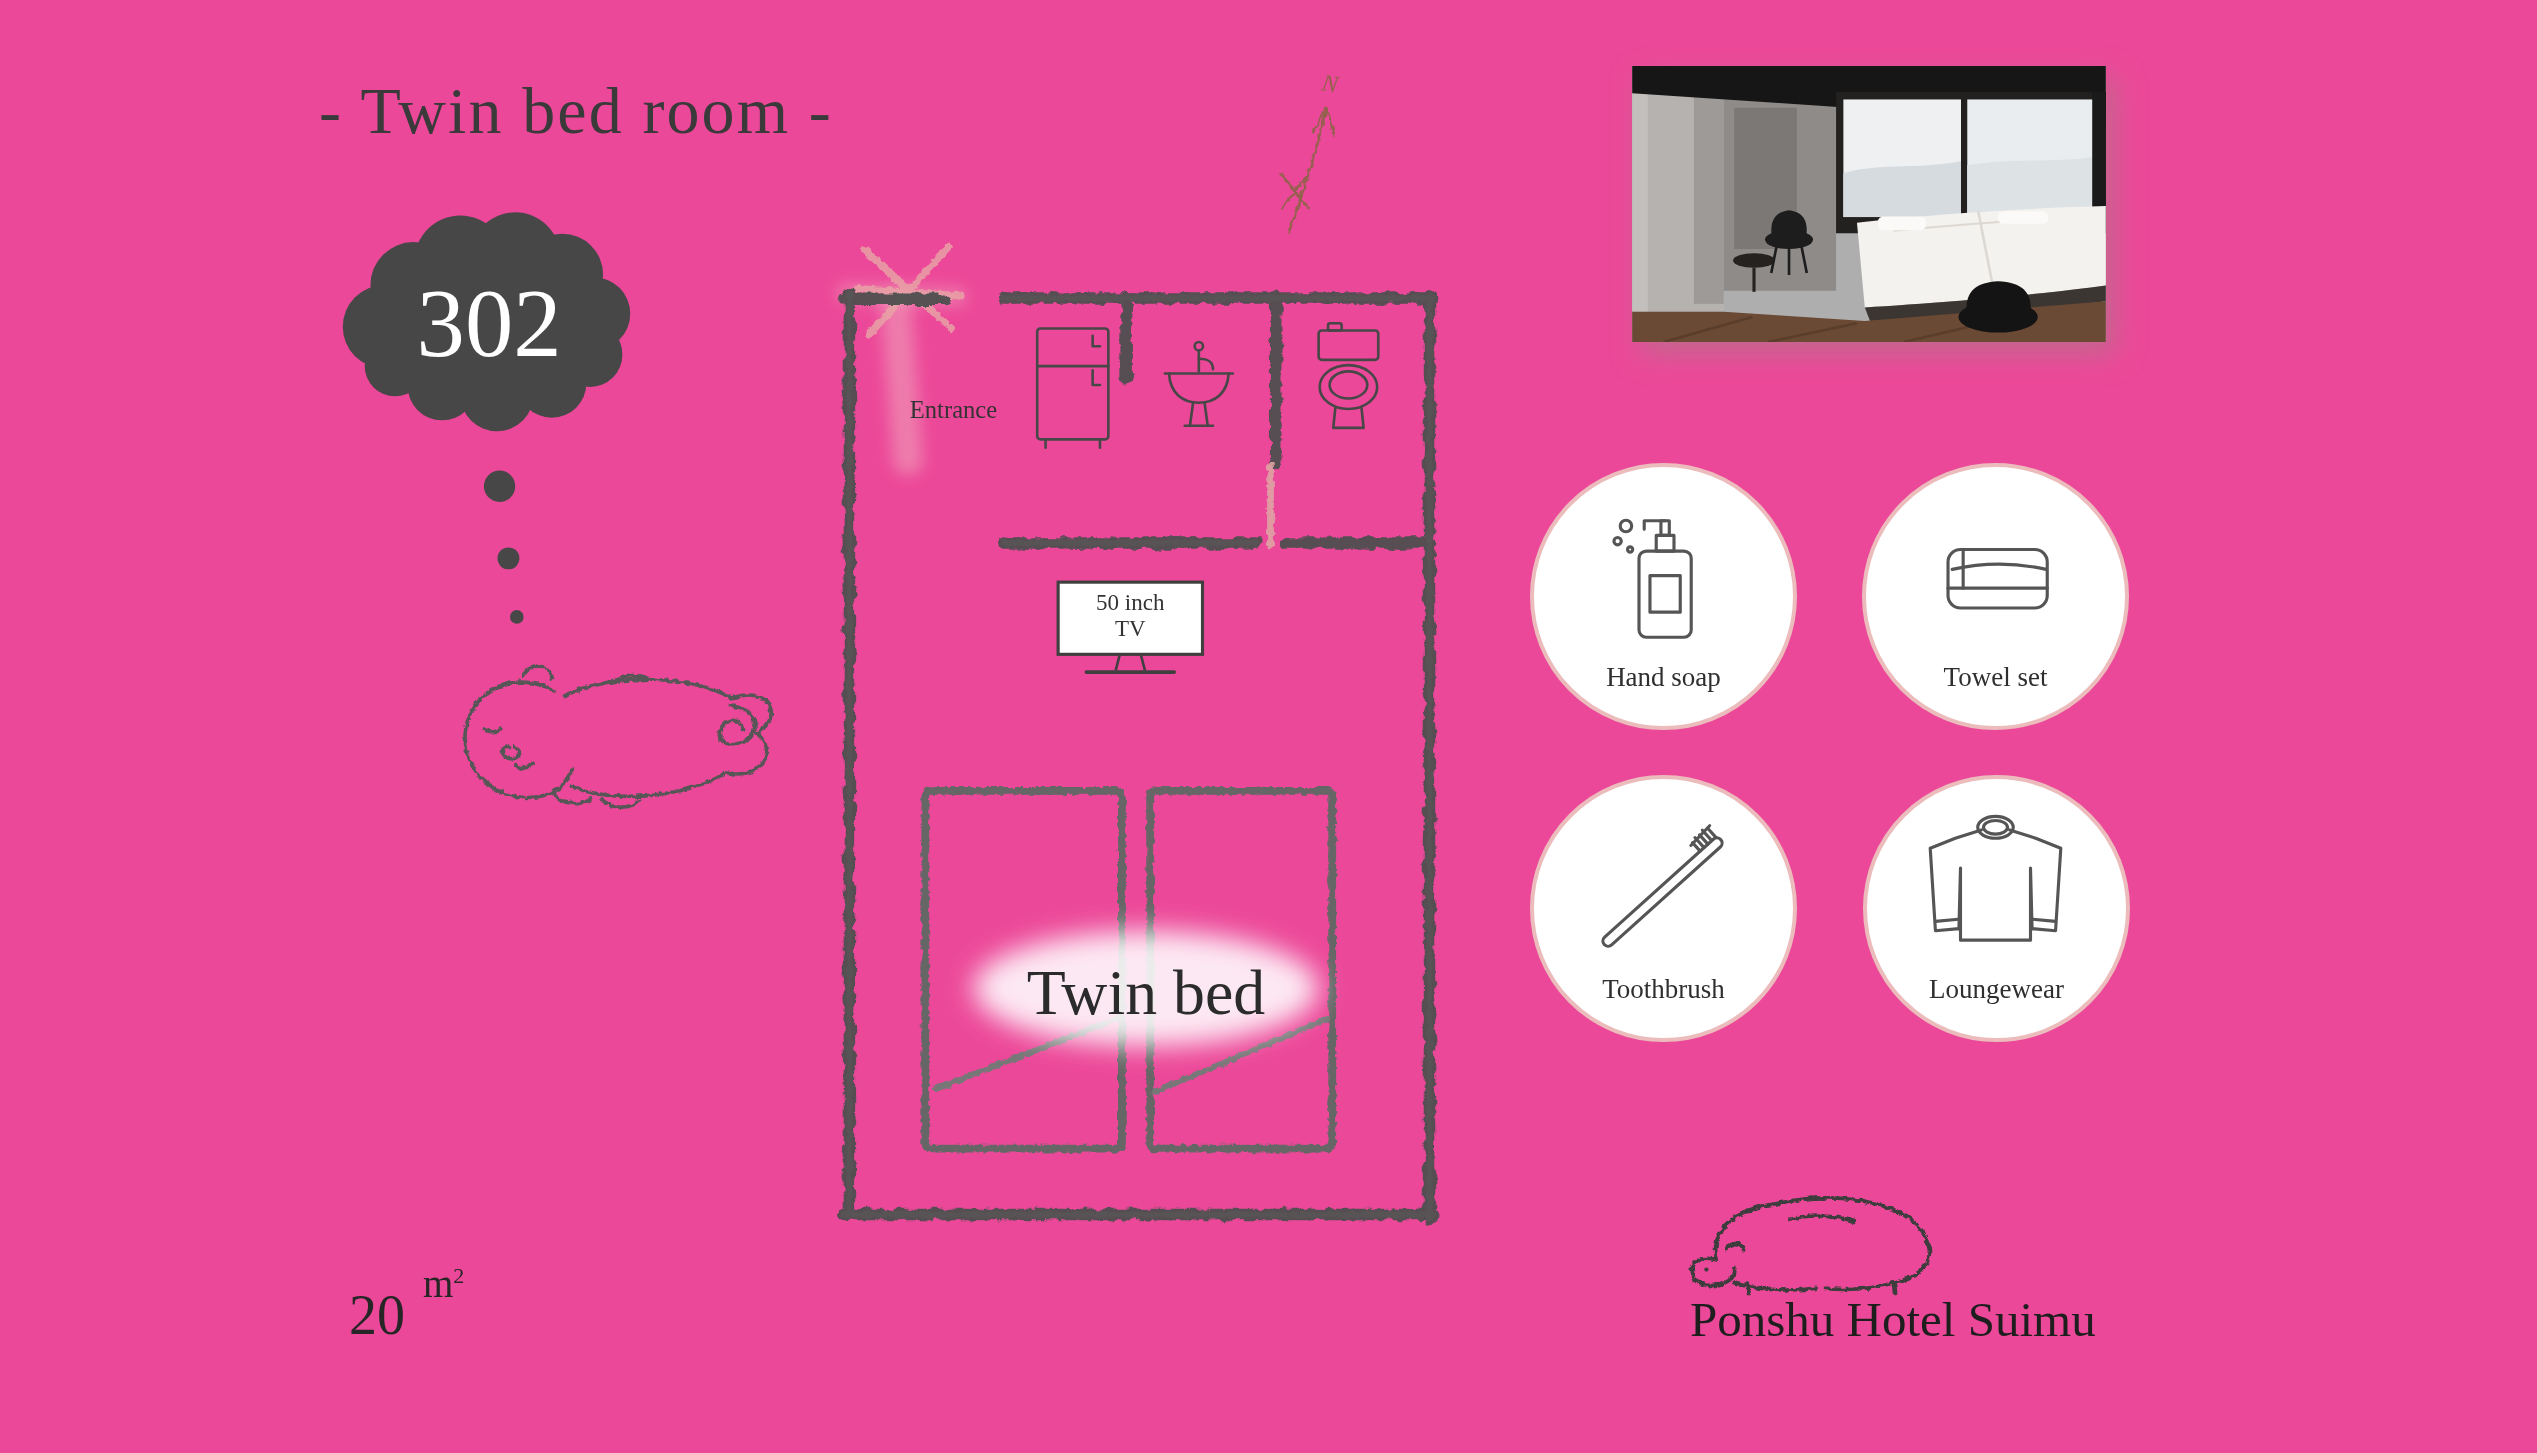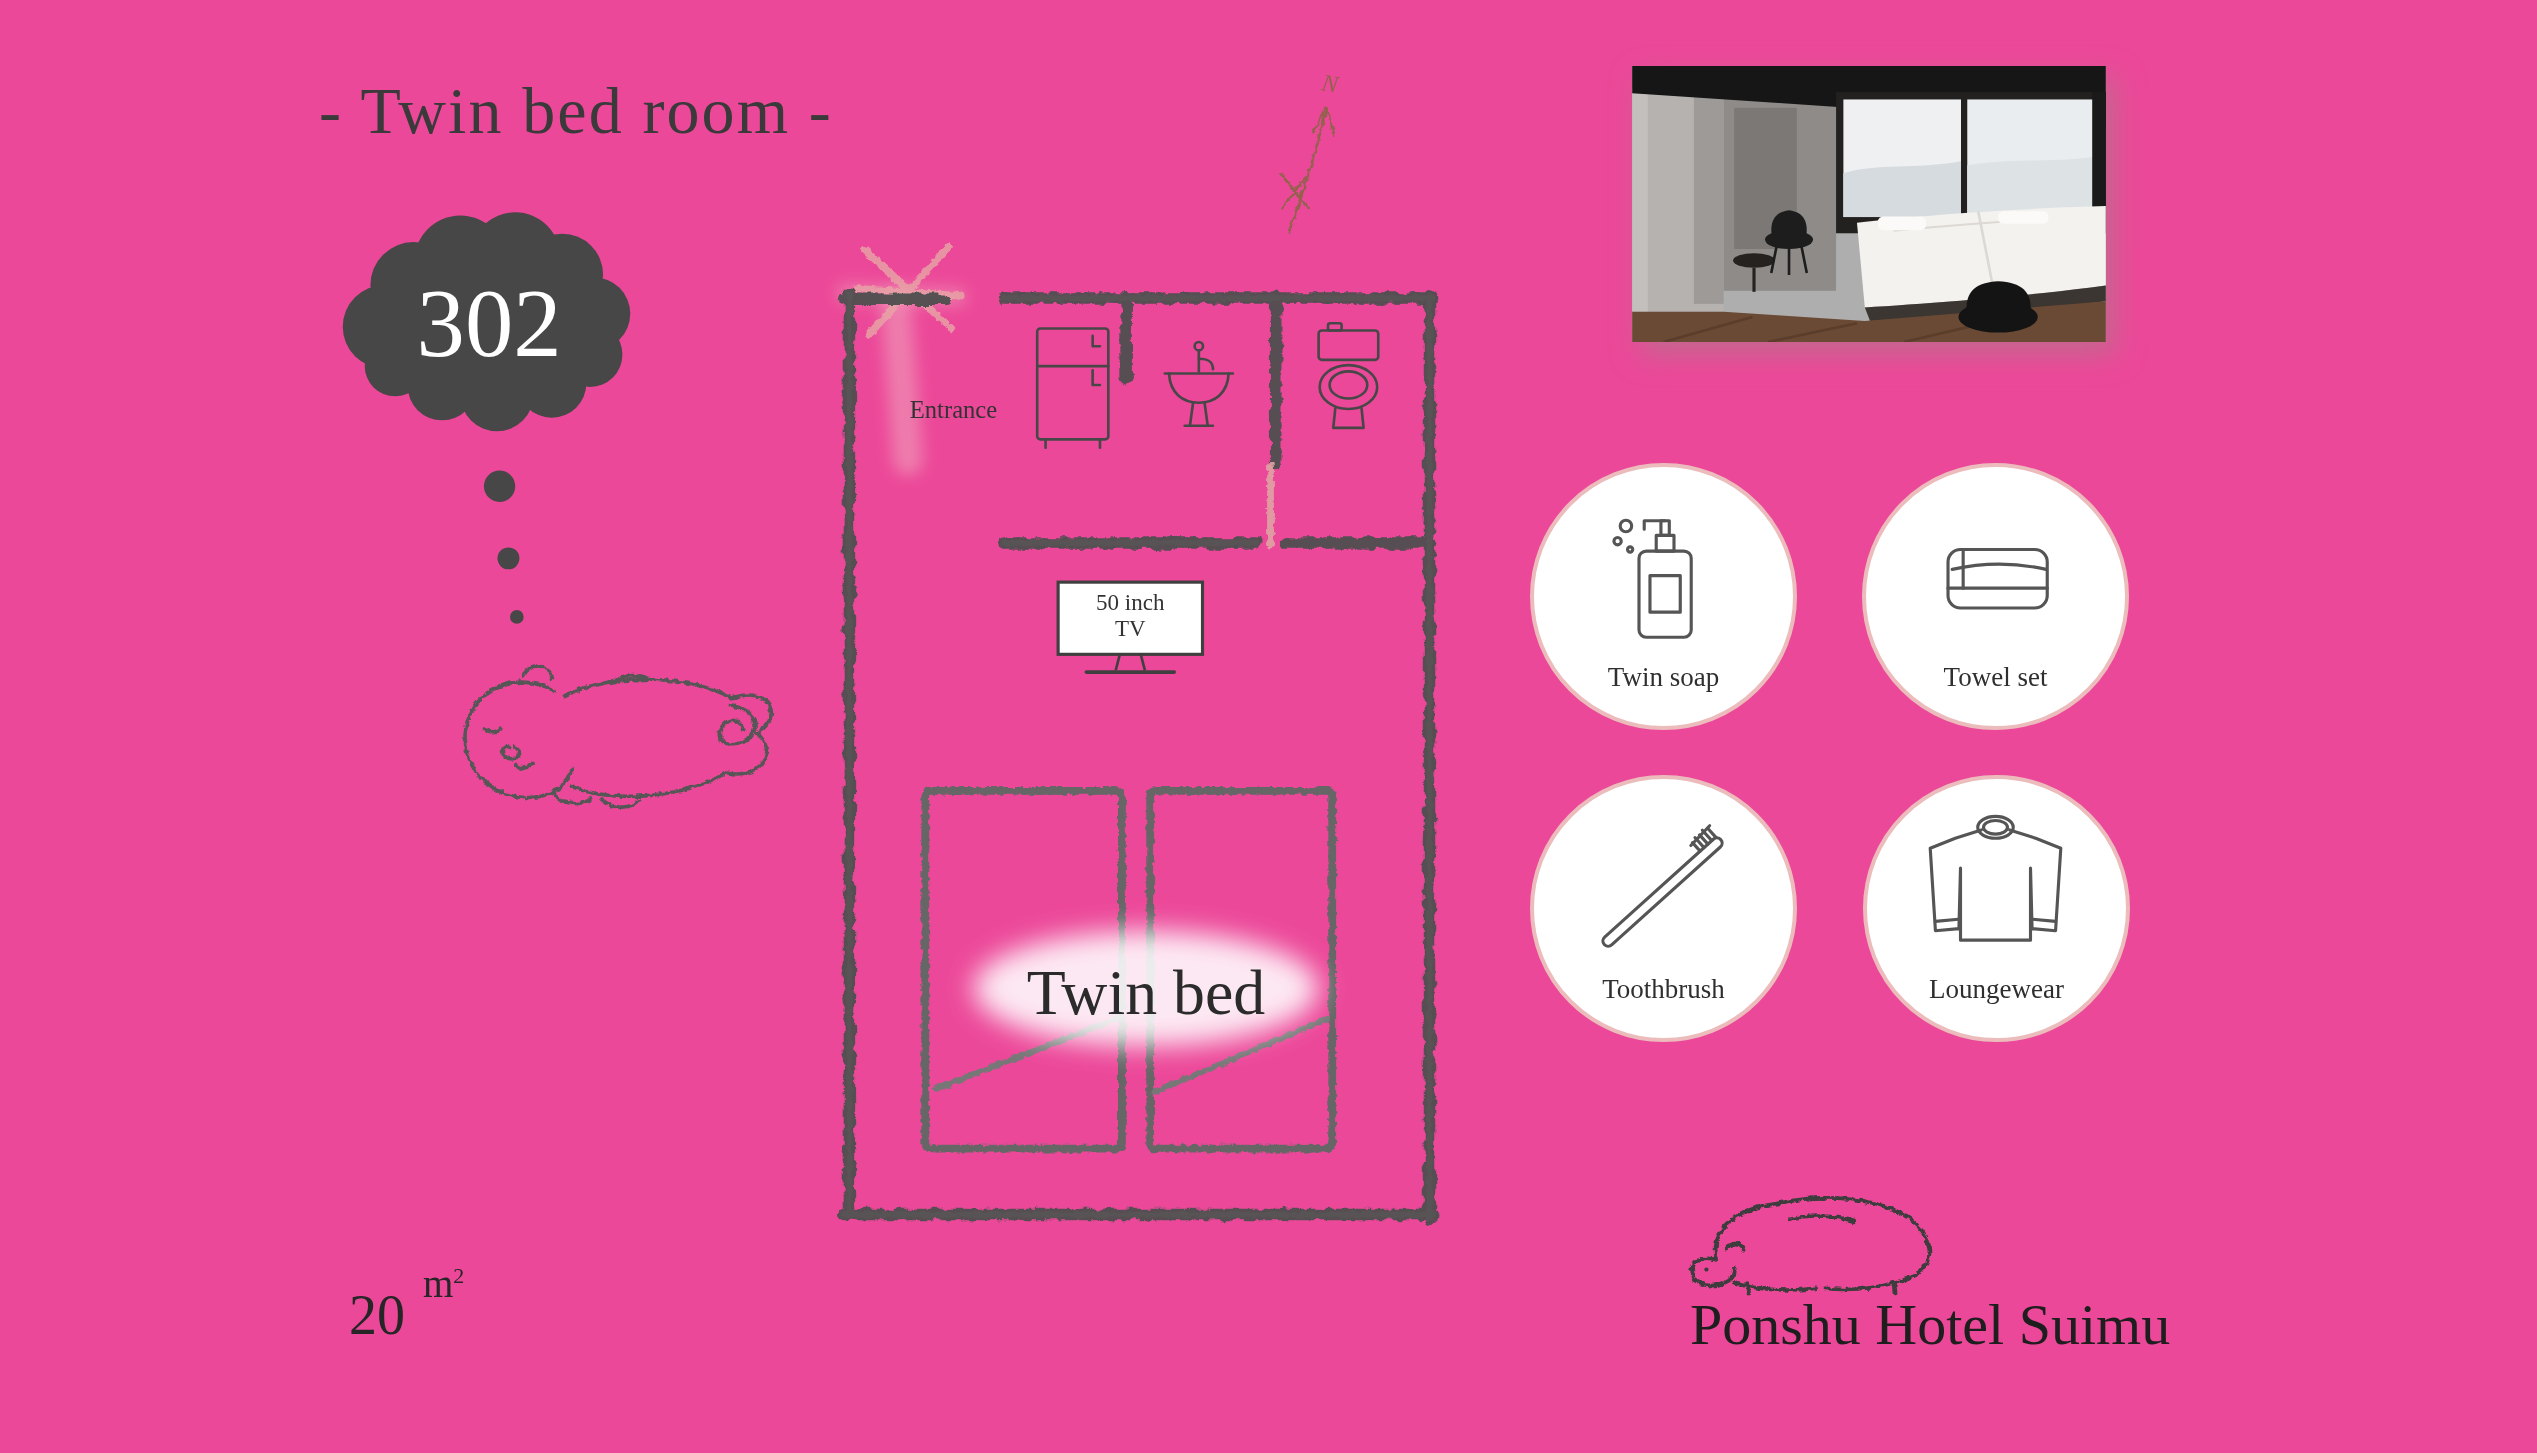--- a/index.html
+++ b/index.html
@@ -9,21 +9,21 @@
   .title{left:319px;top:73px;font-size:66px;letter-spacing:2.1px;color:#3a3a3a;white-space:nowrap;}
   .area{left:337px;top:1261px;color:#262626;white-space:nowrap;}
   .area .num{font-size:56px;margin-left:12px;}
   .area .unit{font-size:39px;vertical-align:37px;margin-left:18px;}
   .area .pow{font-size:22px;vertical-align:super;}
   .amenity{position:absolute;width:267px;height:267px;box-sizing:border-box;
            border:4.7px solid #ecbcbc;border-radius:50%;background:#ffffff;}
   .amenity .label{position:absolute;left:0;right:0;top:195px;text-align:center;
                   font-size:27px;color:#2f2f2f;}
   .jp-logo{left:1966px;top:1178px;font-size:90px;letter-spacing:13.6px;color:#1e1e1e;white-space:nowrap;}
-  .hotel-name{left:1690px;top:1291px;width:398px;text-align:center;font-size:58px;color:#1e1e1e;white-space:nowrap;}
+  .hotel-name{left:1690px;top:1291px;width:398px;text-align:center;font-size:49px;color:#1e1e1e;white-space:nowrap;}
   .photo{left:1632px;top:66px;filter:drop-shadow(9.4px 12.6px 14.6px rgba(158,132,132,0.55));}
   svg{display:block;}
   svg text{font-family:"Liberation Serif", serif;}
 </style>
 </head>
 <body>
 
 <div class="page">
 
   <svg width="0" height="0" style="position:absolute" aria-hidden="true">
@@ -216,21 +216,21 @@
         <rect x="201" y="161" width="100" height="165" rx="14"></rect>
         <rect x="222" y="208" width="58" height="70"></rect>
         <rect x="234" y="131" width="34" height="30"></rect>
         <rect x="243" y="103" width="16" height="28"></rect>
         <path d="M 251 103 L 211 103 L 211 119"></path>
         <circle cx="176" cy="113" r="11"></circle>
         <circle cx="160" cy="142" r="7"></circle>
         <circle cx="184" cy="158" r="5"></circle>
       </g>
     </svg>
-    <div class="label">Twin soap</div>
+    <div class="label">Hand soap</div>
   </div>
 
   <div class="amenity" style="left:1862px;top:463px">
     <svg width="257" height="188" viewBox="0 0 492 360">
       <g fill="none" stroke="#555555" stroke-width="6" stroke-linejoin="round" stroke-linecap="round">
         <rect x="157" y="158" width="190" height="112" rx="24"></rect>
         <line x1="157" y1="232" x2="347" y2="232"></line>
         <path d="M 186 158 L 186 232"></path>
         <path d="M 165 196 Q 255 176 345 196"></path>
       </g>

